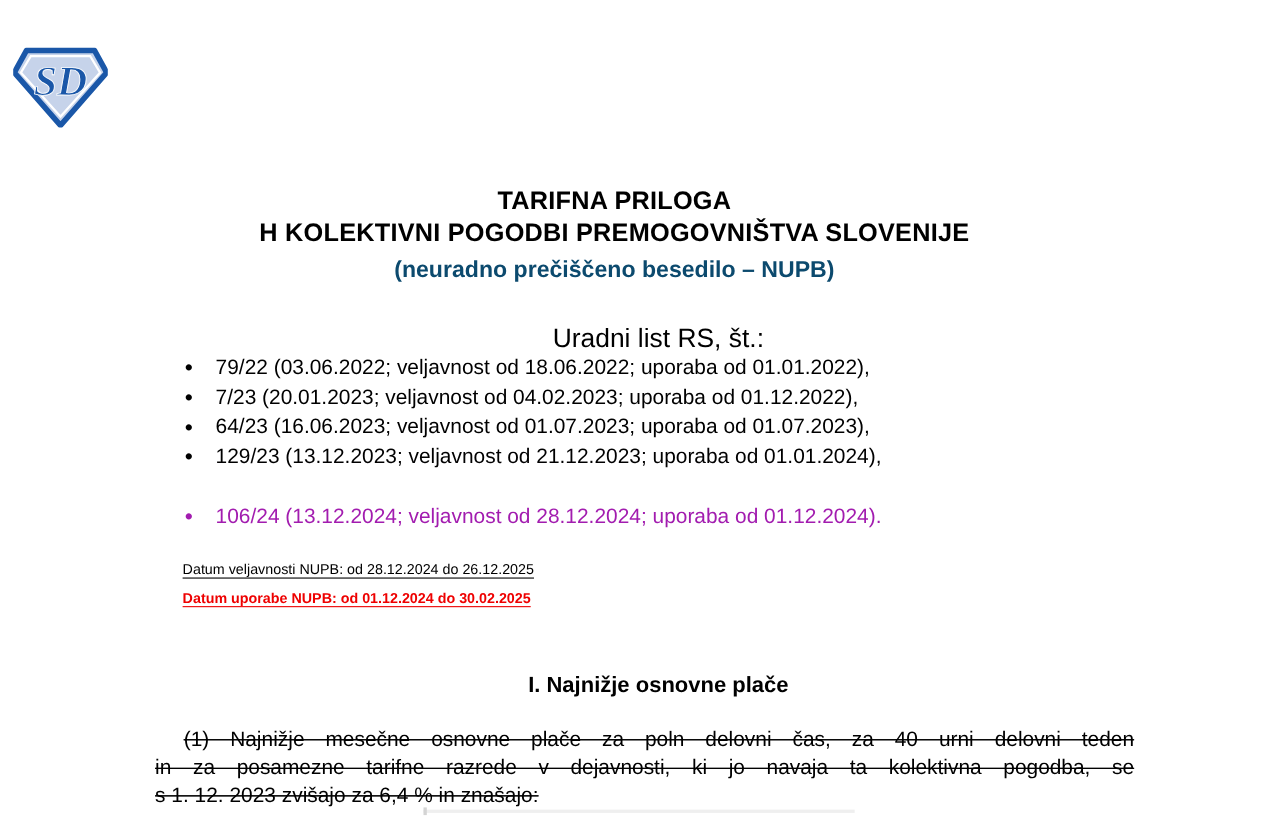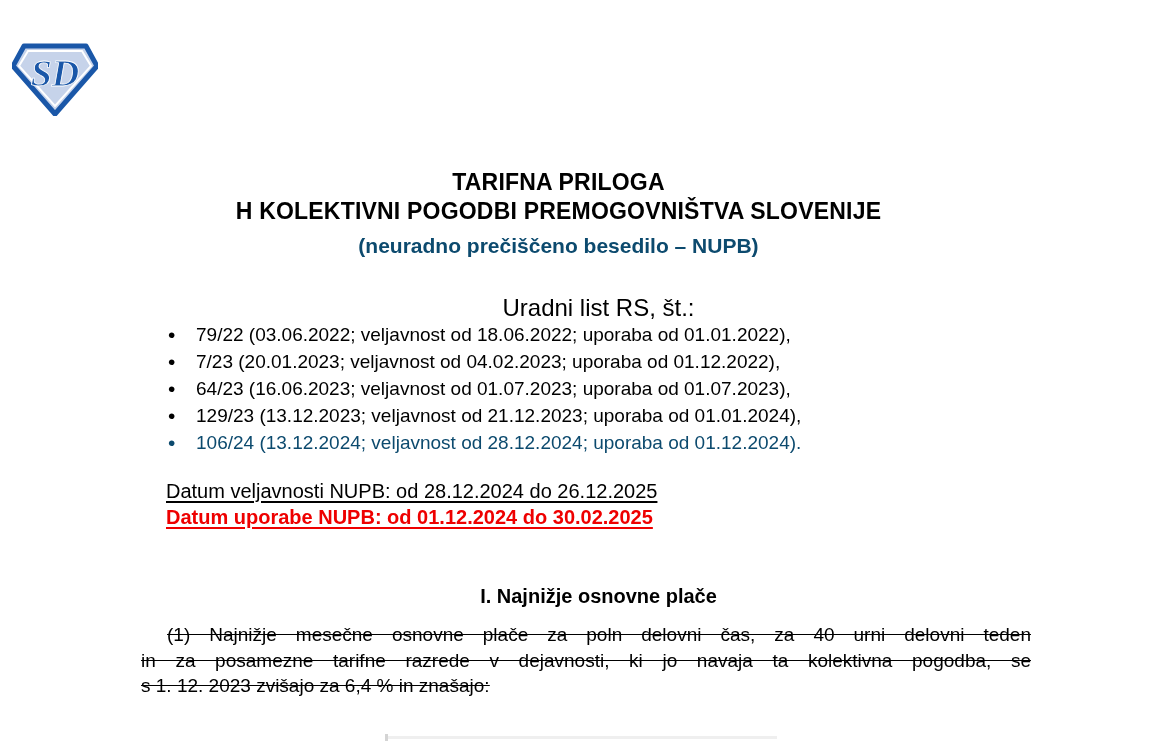--- a/index.html
+++ b/index.html
@@ -68,47 +68,47 @@
     font-size: 19px;
     line-height: 27px;
   }
   ul.gazette li::before {
     content: "\2022";
     position: absolute;
     left: 2px;
     top: 0;
     font-size: 21px;
   }
-  ul.gazette li.red { color: #0c4a6e; }
+  ul.gazette li.red { color: #a21caf; margin-top: 27px; }
 
   .validity {
     margin-top: 22px;
   }
   .validity-line {
-    font-size: 20px;
+    font-size: 13px;
     line-height: 26px;
     text-decoration: underline;
     text-underline-offset: 3px;
     width: fit-content;
   }
   .validity-line.red {
     color: #ee0000;
     font-weight: bold;
   }
 
   .section-heading {
     margin-top: 54px;
     text-align: center;
     font-size: 20px;
     font-weight: bold;
     line-height: 25px;
   }
 
   .struck-paragraph {
-    margin-top: 13px;
+    margin-top: 24px;
     margin-left: -25px;   
     width: 890px;
     font-size: 19px;
     line-height: 25.5px;
     text-decoration: line-through;
   }
   .struck-paragraph .p-line {
     text-decoration: line-through;
   }
   .struck-paragraph .just {

